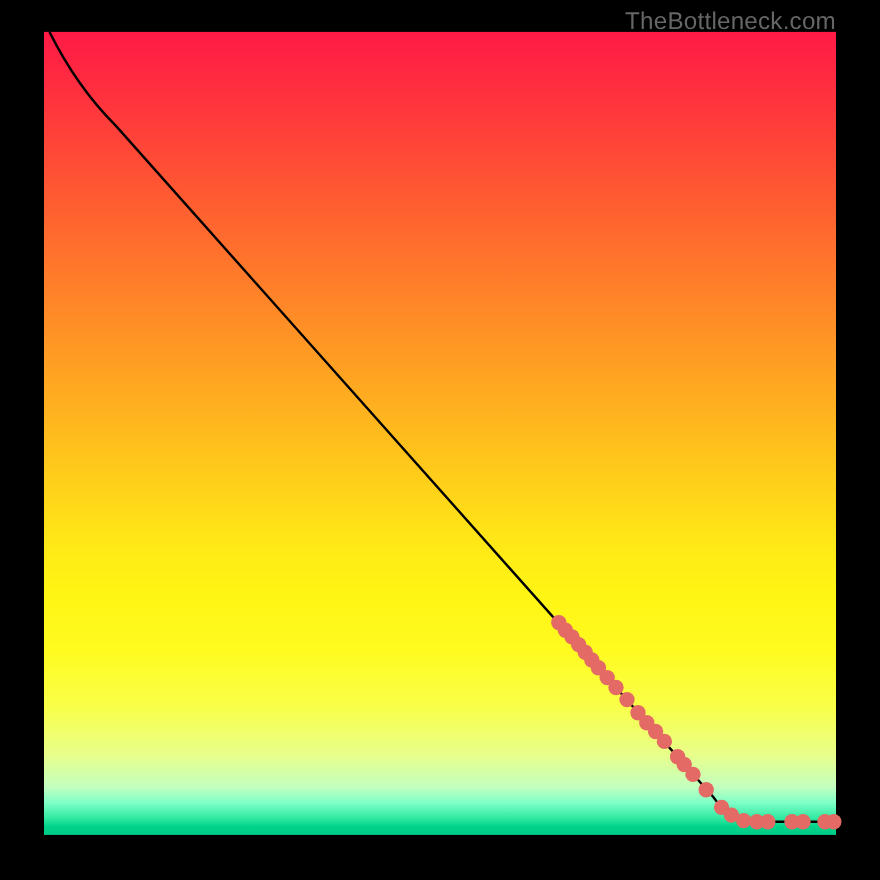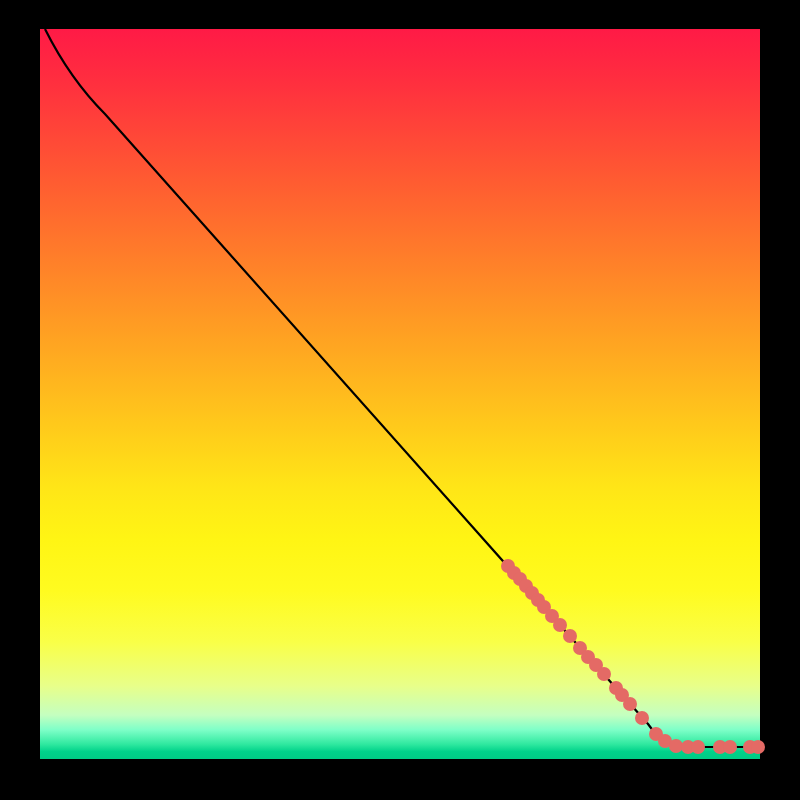--- a/index.html
+++ b/index.html
@@ -64,20 +64,21 @@
     width: 14px; height: 14px;
     margin-left: -7px; margin-top: -7px;
     border-radius: 50%;
     background: #e46a65;
   }
 </style>
 </head>
 <body>
 
 <div class="frame">
+  <div class="watermark">TheBottleneck.com</div>
   <div class="plot">
     <svg class="curve" viewBox="0 0 720 730" preserveAspectRatio="none">
       <path fill="none" stroke="#000" stroke-width="2.2" d="M 5 0 C 20 30 40 60 65 85 L 608 695 C 615 705 625 715 640 718 L 720 718"></path>
     </svg>
     <div id="markers">
         <div class="marker" style="left: 468px; top: 537px; background: rgb(228, 106, 101);"></div>
         <div class="marker" style="left: 474px; top: 544px; background: rgb(228, 106, 101);"></div>
         <div class="marker" style="left: 480px; top: 550px; background: rgb(228, 106, 101);"></div>
         <div class="marker" style="left: 486px; top: 557px; background: rgb(228, 106, 101);"></div>
         <div class="marker" style="left: 492px; top: 564px; background: rgb(228, 106, 101);"></div>

